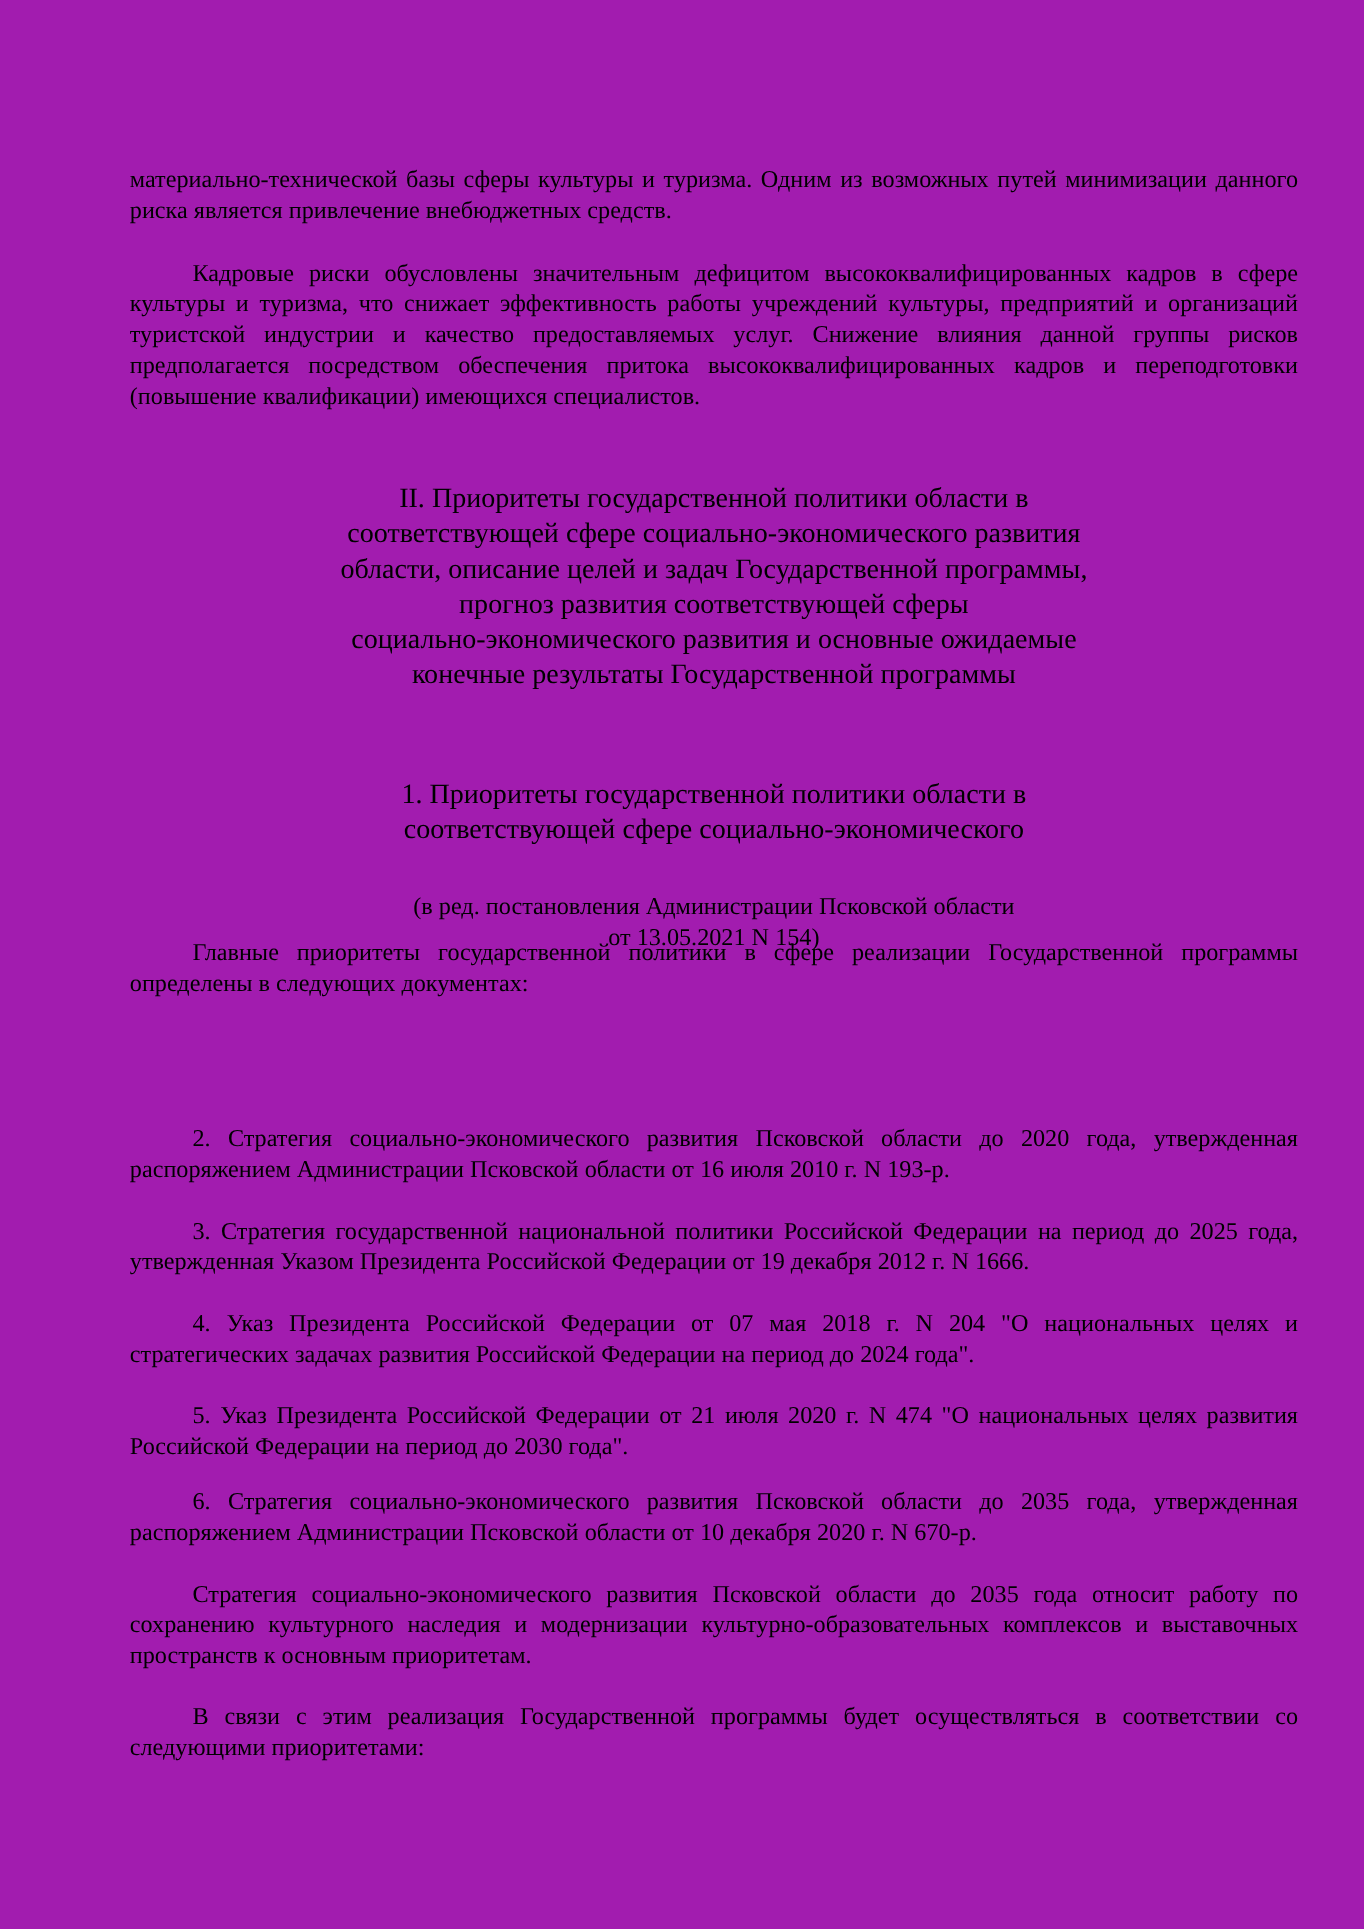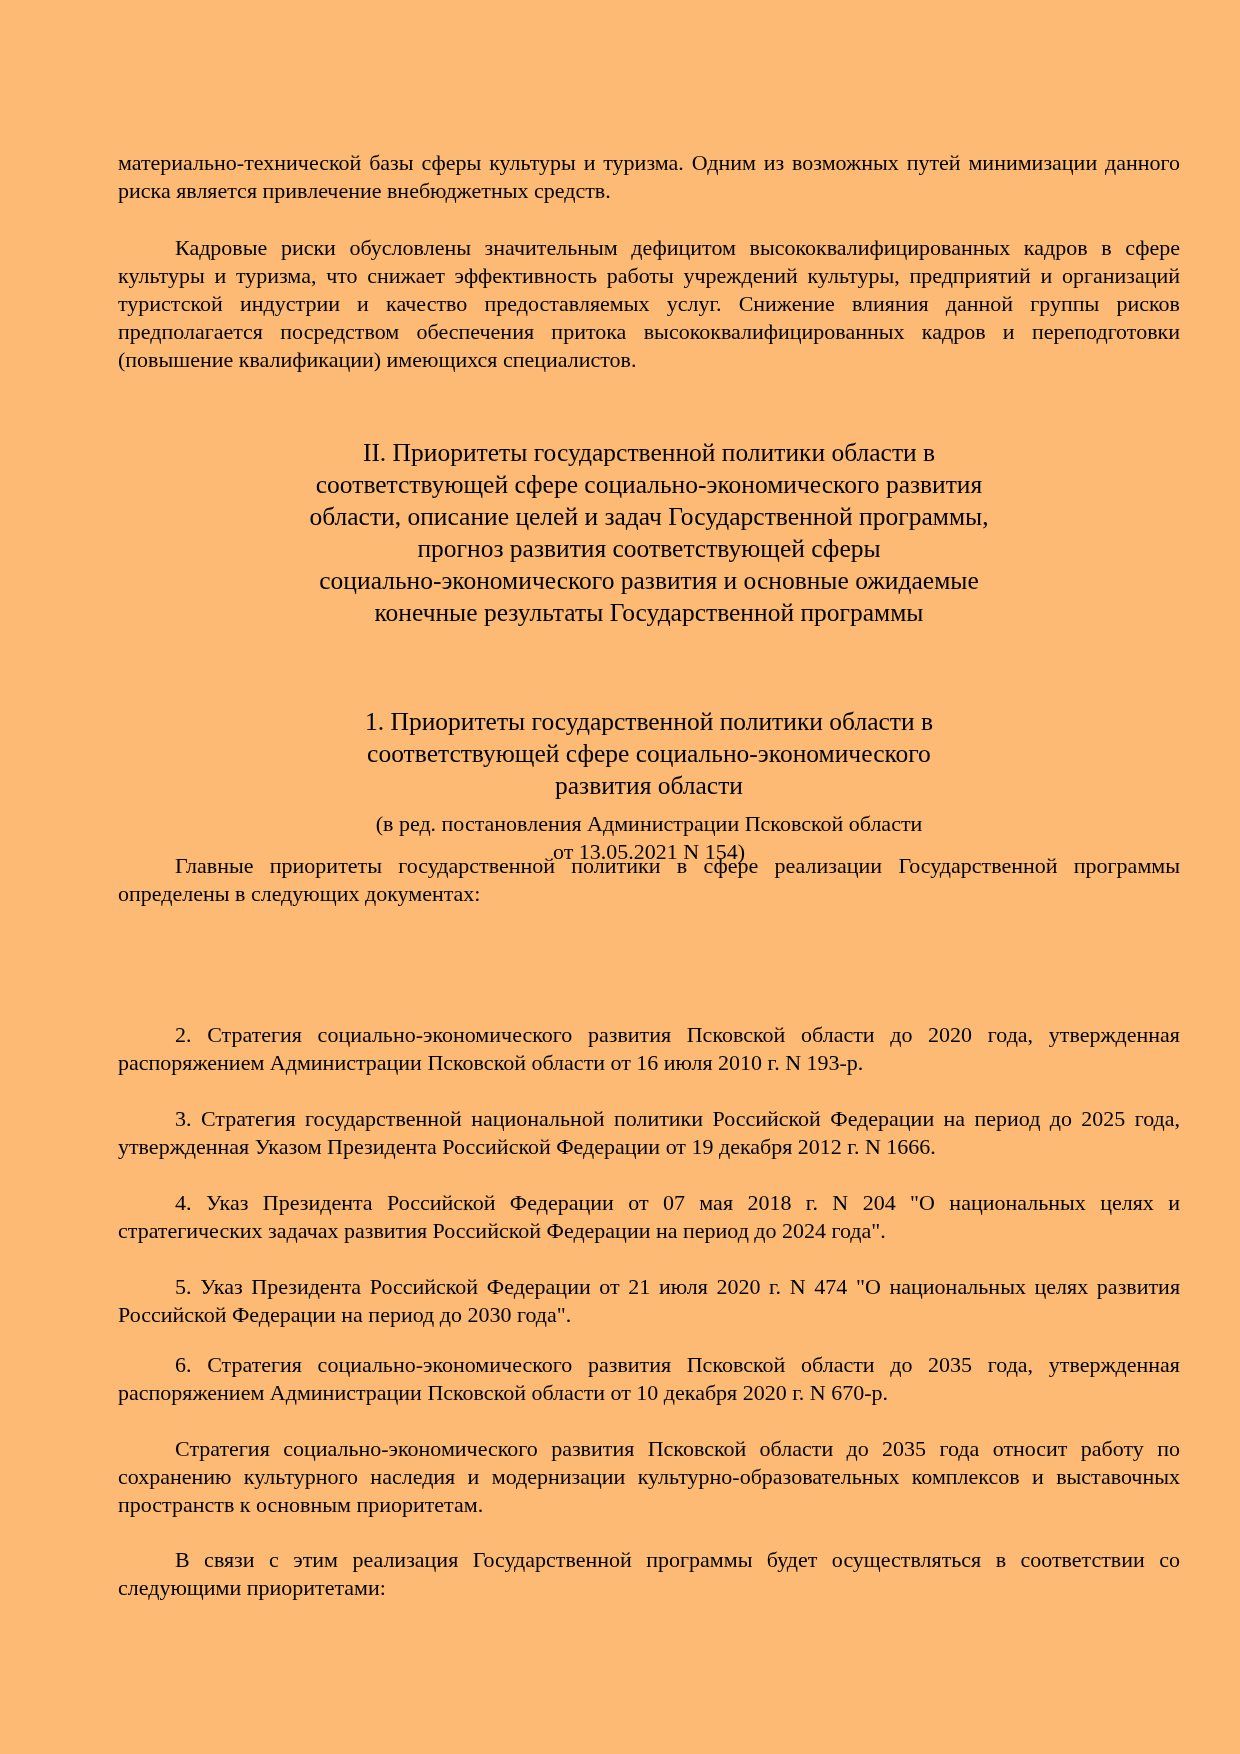--- a/index.html
+++ b/index.html
@@ -14,21 +14,21 @@
       overflow: hidden;
       color: #000000;
       font-family: "Liberation Serif", "DejaVu Serif", serif;
     }
     .page {
       position: absolute;
       left: 0;
       top: 0;
       width: 1240px;
       height: 1754px;
-      background: #fdba74;
+      background: #a21caf;
     }
     .block {
       position: absolute;
       left: 118px;
       width: 1062px;
       margin: 0;
     }
     .p {
       font-size: 22px;
       line-height: 28px;
@@ -69,21 +69,20 @@
     <span class="line">соответствующей сфере социально-экономического развития</span>
     <span class="line">области, описание целей и задач Государственной программы,</span>
     <span class="line">прогноз развития соответствующей сферы</span>
     <span class="line">социально-экономического развития и основные ожидаемые</span>
     <span class="line">конечные результаты Государственной программы</span>
   </h2>
 
   <h3 class="block h" style="top:706px;">
     <span class="line">1. Приоритеты государственной политики области в</span>
     <span class="line">соответствующей сфере социально-экономического</span>
-    <span class="line">развития области</span>
   </h3>
 
   <div class="block cite" style="top:764px;">
     <span class="line">(в ред. постановления Администрации Псковской области</span>
     <span class="line">от 13.05.2021 N 154)</span>
   </div>
 
   <p class="block p indent" style="top:852px;">Главные приоритеты государственной политики в сфере реализации Государственной программы определены в следующих документах:</p>
 
 

